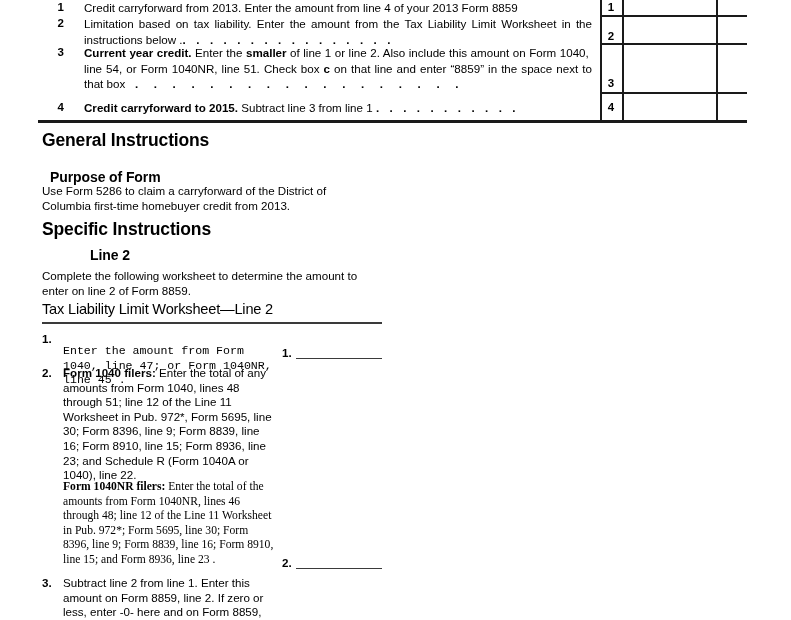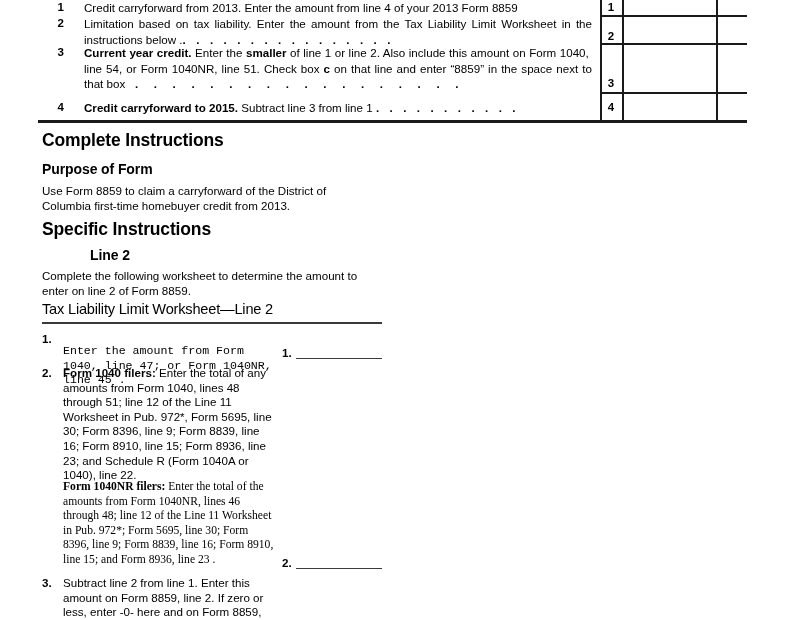--- a/index.html
+++ b/index.html
@@ -207,25 +207,25 @@
       <b>Credit carryforward to 2015.</b> Subtract line 3 from line 1&nbsp;<span class="leader">. . . . . . . . . . .</span>
     </div>
     <div class="boxnum" style="left:601px; top:1px;">4</div>
     <div style="position:absolute; left:624px; top:1px; width:90px; height:18px;"></div>
     <div style="position:absolute; left:718px; top:1px; width:28px; height:18px;"></div>
   </div>
 
   <div class="bottom-rule"></div>
 </div>
 
-<h1 class="h1" style="top:130px; margin:0;">Complete Instructions</h1>
-
-<h2 class="h2" style="top:161px; margin:0;">Purpose of Form</h2>
-
-<div class="para" style="top:184px; width:316px;">Use Form 8859 to claim a carryforward of the District of Columbia first-time homebuyer credit from 2013.</div>
+<h1 class="h1" style="top:130px; margin:0;">General Instructions</h1>
+
+<h2 class="h2" style="top:161px; margin:8px;">Purpose of Form</h2>
+
+<div class="para" style="top:184px; width:316px;">Use Form 5286 to claim a carryforward of the District of Columbia first-time homebuyer credit from 2013.</div>
 
 <h1 class="h1" style="top:219px; margin:0;">Specific Instructions</h1>
 
 <h2 class="h2" style="top:247px; margin:0;padding-left:48px;">Line 2</h2>
 
 <div class="para" style="top:269px; width:336px;">Complete the following worksheet to determine the amount to enter on line 2 of Form 8859.</div>
 
 <div class="ws-title">Tax Liability Limit Worksheet—Line 2</div>
 <div class="ws-rule"></div>
 

